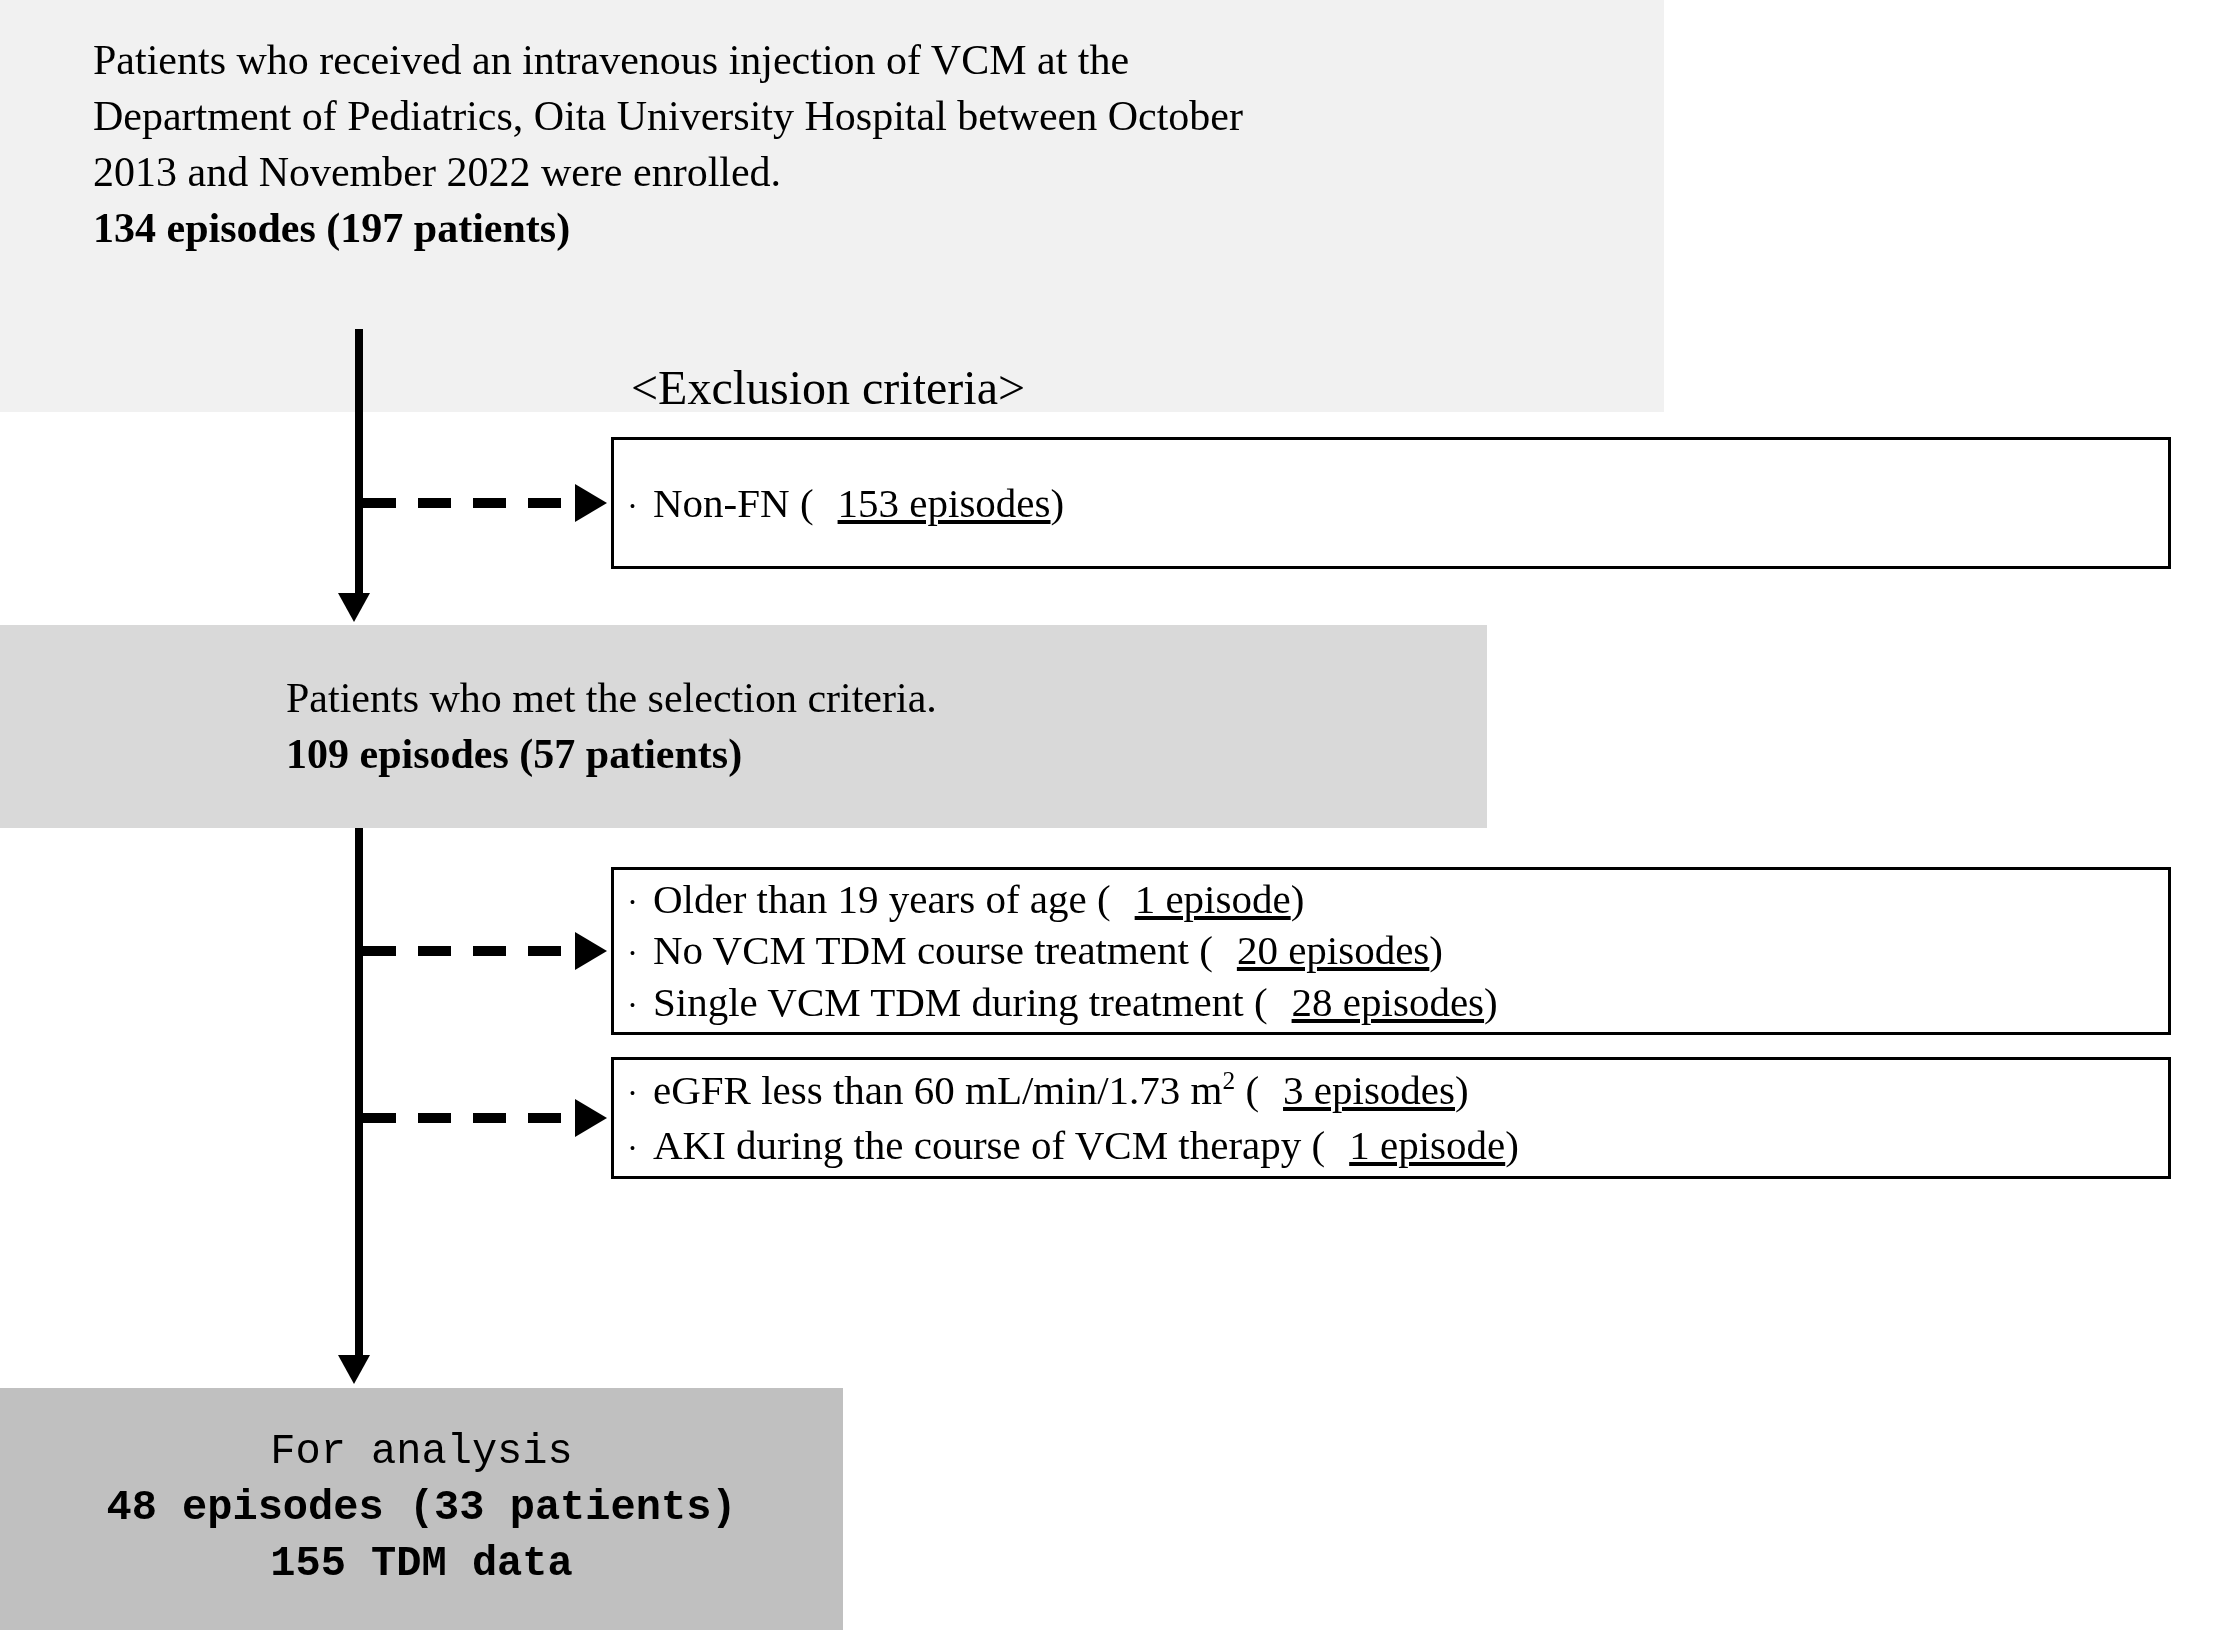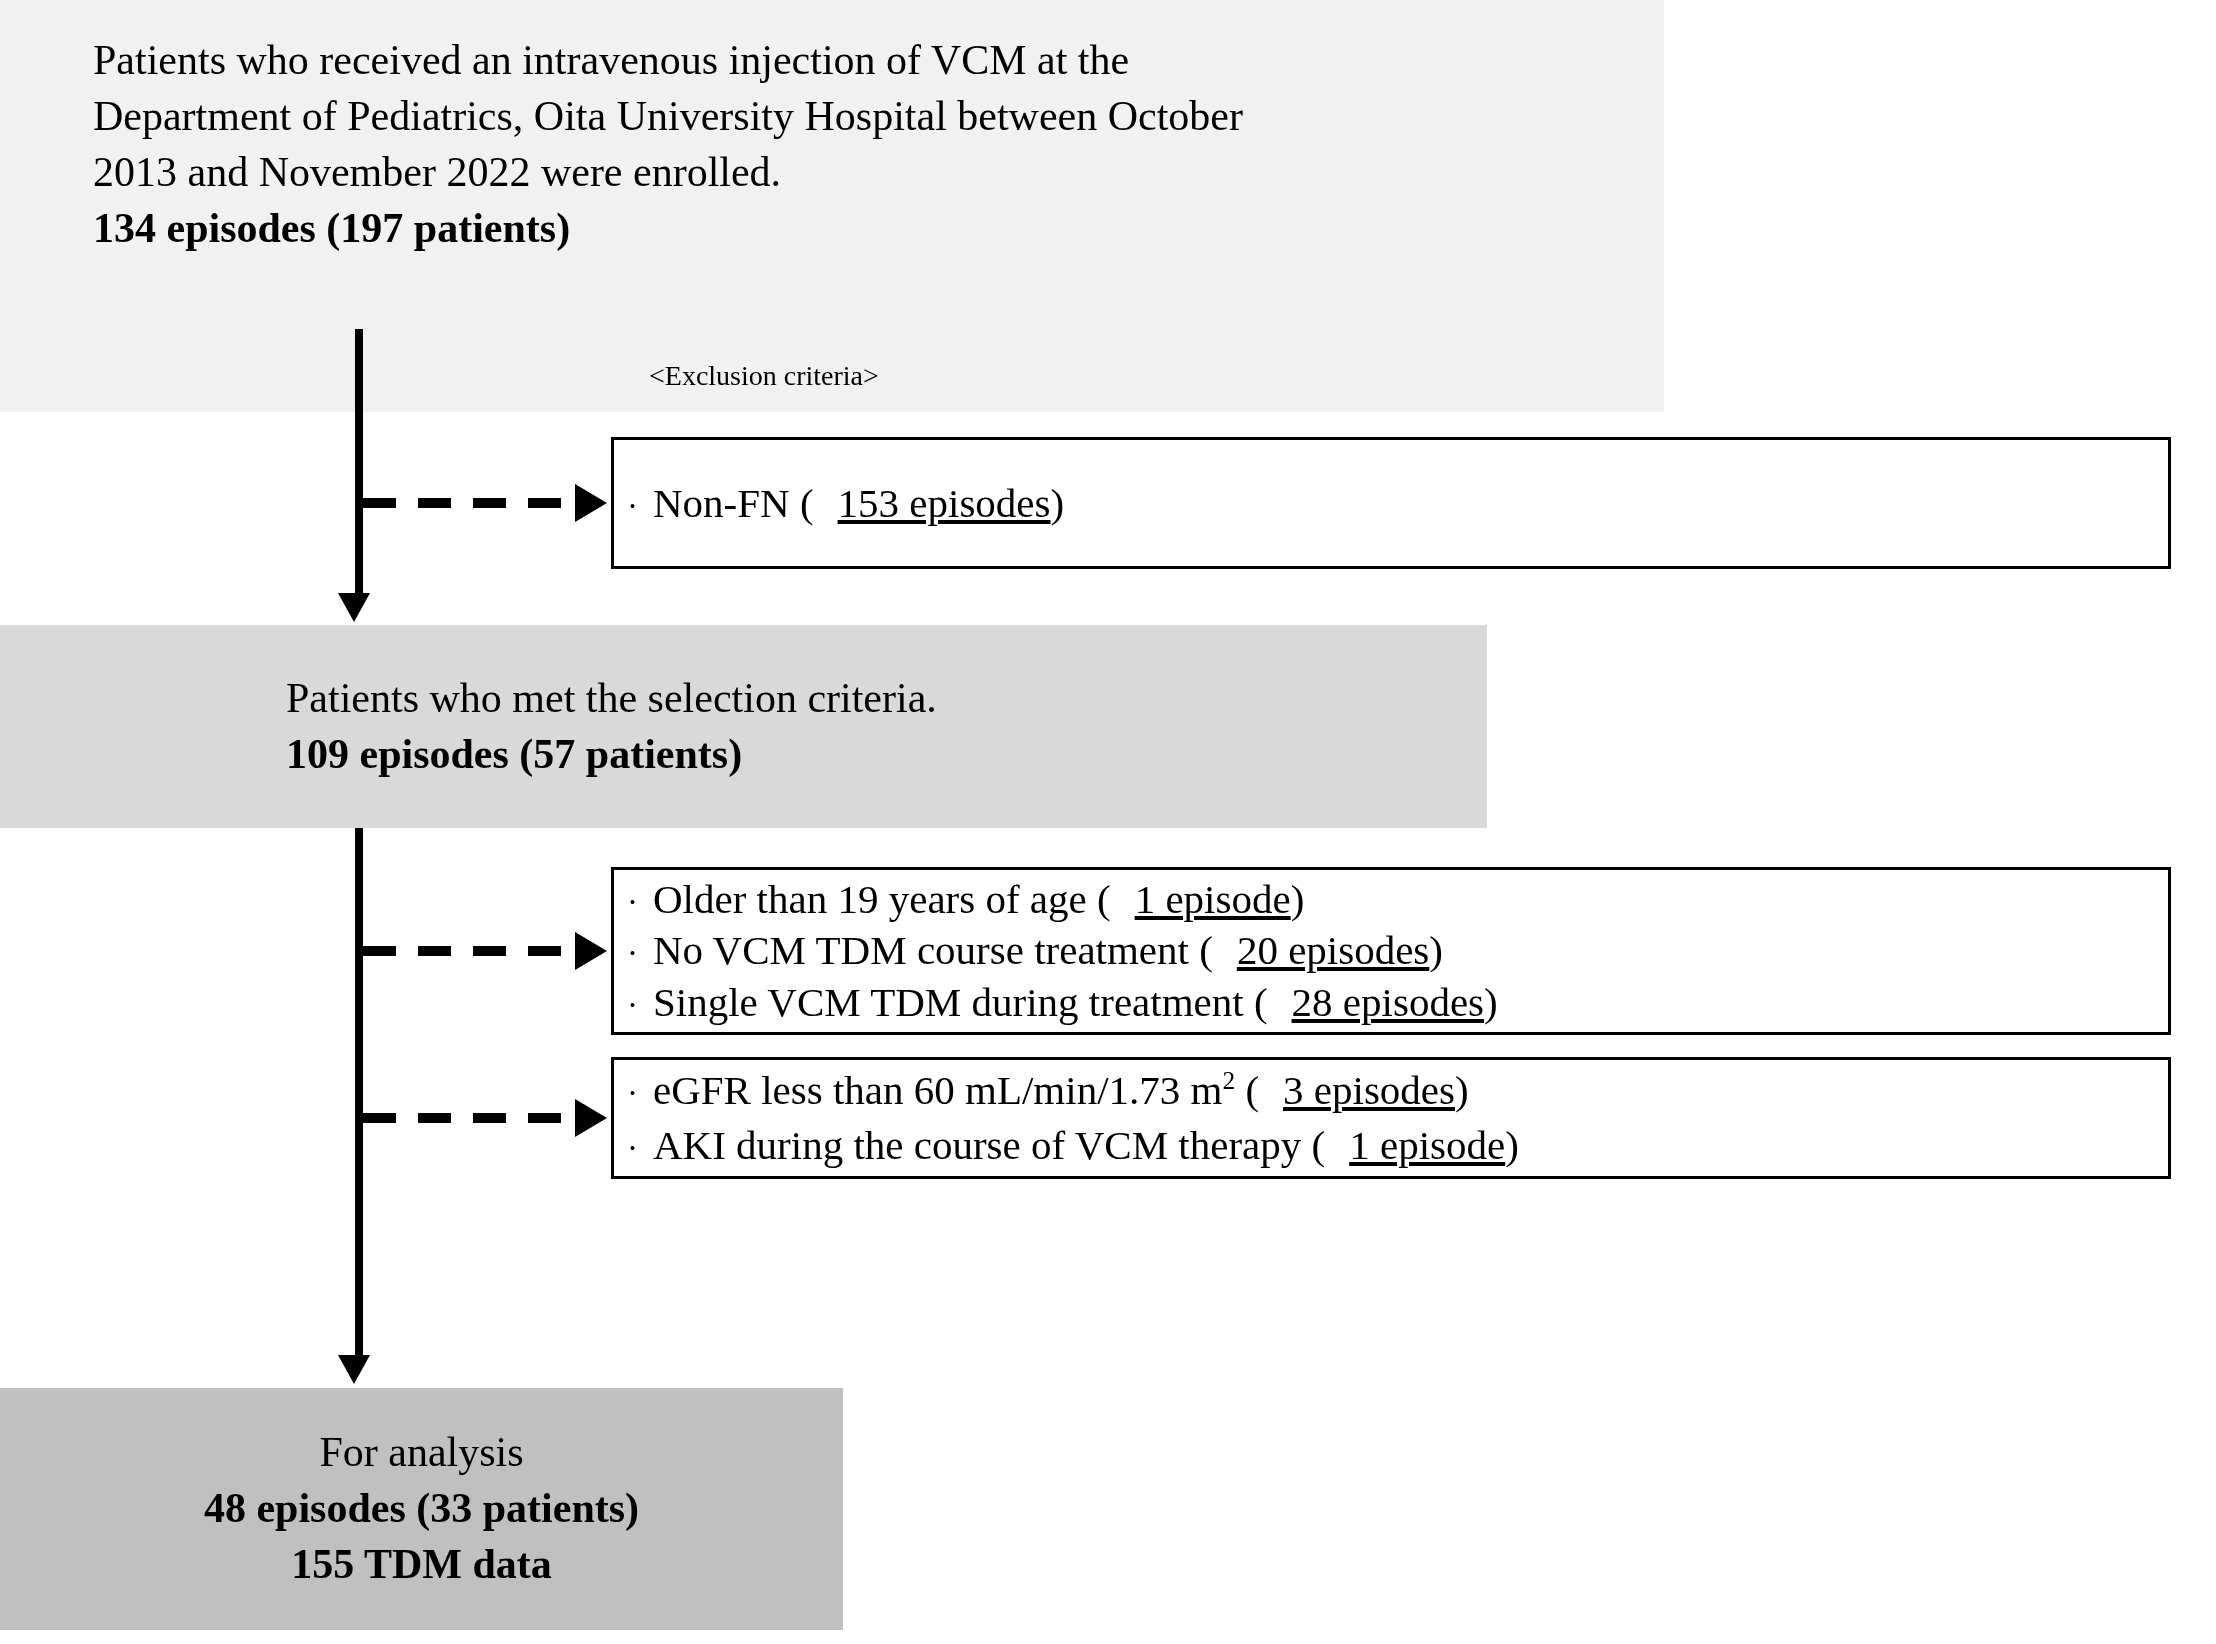--- a/index.html
+++ b/index.html
@@ -44,20 +44,21 @@
     justify-content:center;
   }
 
   
   #box-analysis{
     left:0px; top:1388px; width:843px; height:242px;
     background:#c0c0c0;
     justify-content:center;
     align-items:center;
     text-align:center;
+    font-family:Liberation Mono, monospace;
   }
 
   
   .outline-box{
     position:absolute;
     box-sizing:border-box;
     border:3.6px solid #000;
     background:#ffffff;
     display:flex;
     flex-direction:column;
@@ -85,22 +86,22 @@
   #excl-1 .crit{padding-left:0px;}
 
   #excl-2{ left:611px; top:867px; width:1560px; height:168px;
            justify-content:space-around; padding-top:4.4px; padding-bottom:4.4px;}
   #excl-3{ left:611px; top:1057px; width:1560px; height:122px;
            justify-content:space-around; padding-top:2.9px; padding-bottom:2.9px;}
 
   
   #excl-caption{
     position:absolute;
-    left:649px; top:360px;
-    font-size:28px;
+    left:631px; top:360px;
+    font-size:48px;
     white-space:nowrap;
   }
 
   
   .vline{
     position:absolute;
     width:8px;
     background:#000;
   }
   .vhead{

